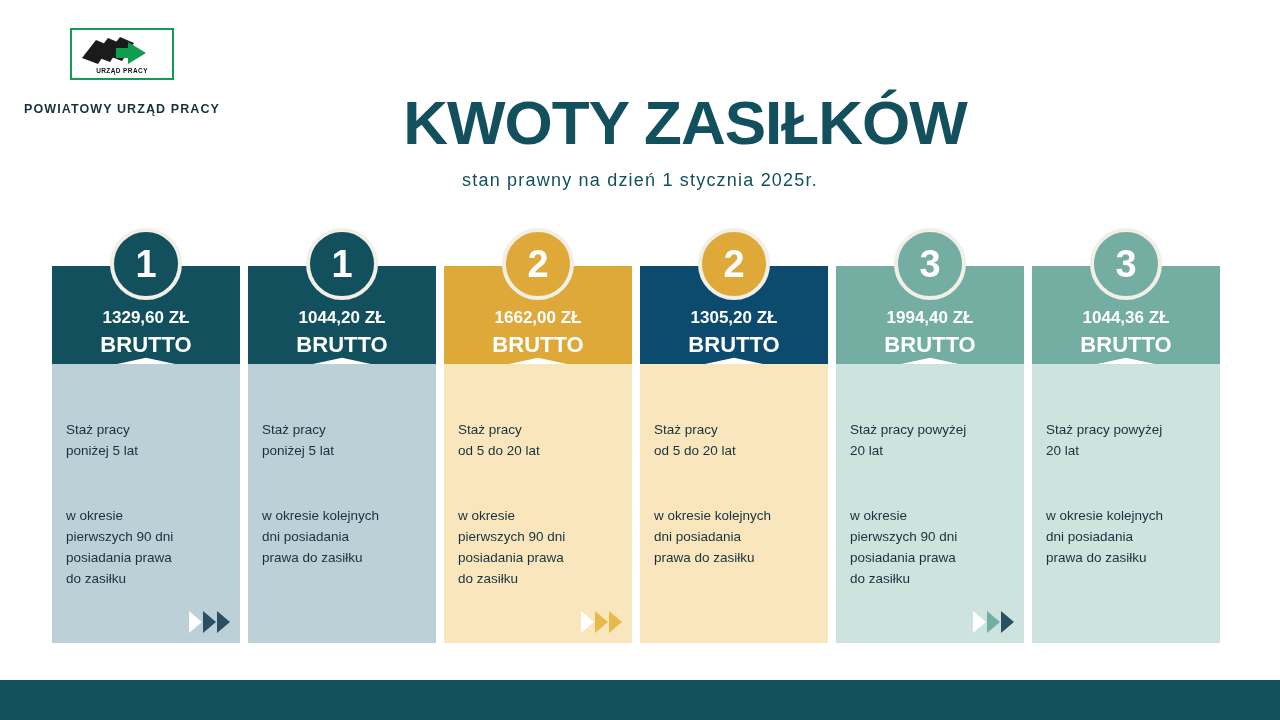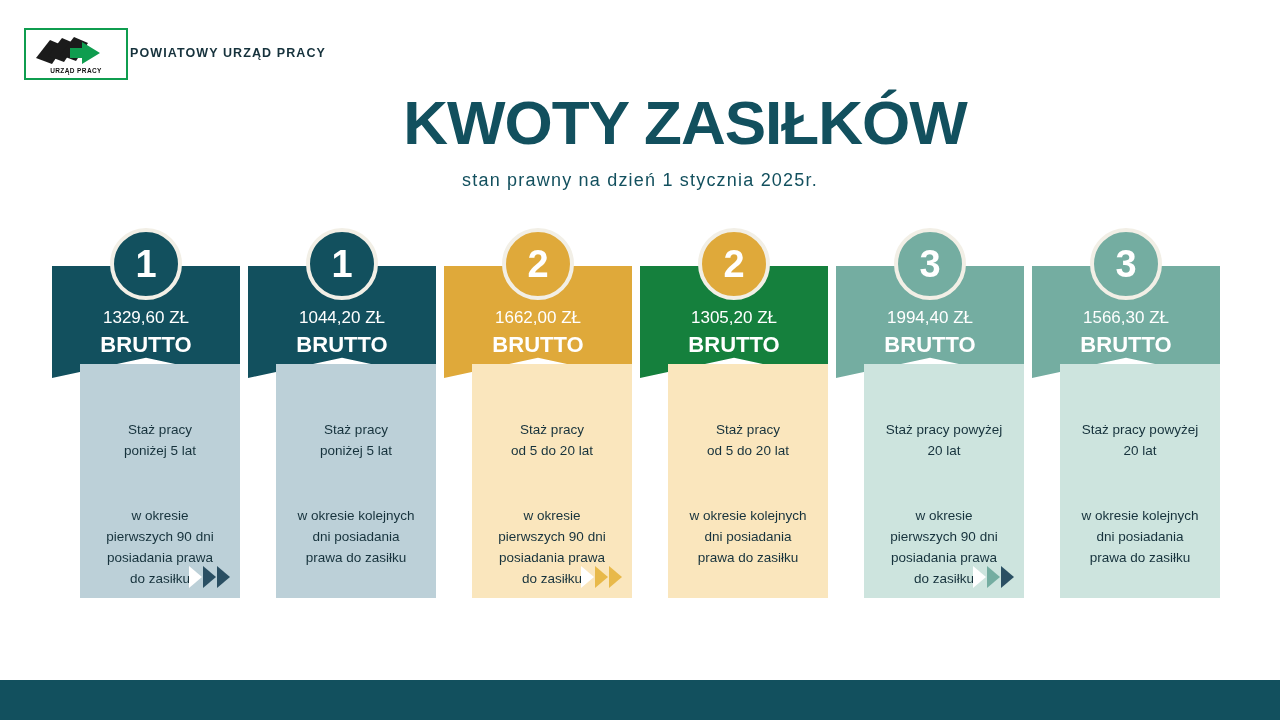--- a/index.html
+++ b/index.html
@@ -15,21 +15,22 @@
     position: relative;
   }
 
   
   .logo-block {
     position: absolute;
     left: 24px;
     top: 28px;
     display: flex;
     align-items: center;
-    gap: 2px;
+    gap: 20px;
+    flex-direction: column;
   }
   .logo-mark {
     width: 104px;
     height: 52px;
     border: 2px solid #0f9d4f;
     background: #ffffff;
     position: relative;
     box-sizing: border-box;
   }
   .logo-mark .flags {
@@ -122,39 +123,38 @@
     display: flex;
     flex-direction: column;
     justify-content: flex-end;
     align-items: center;
     padding-bottom: 18px;
     box-sizing: border-box;
     clip-path: polygon(0 0, 100% 0, 100% 100%, 50% 82%, 0 100%);
   }
   .amount {
     font-size: 17px;
-    font-weight: normal;
+    font-weight: bold;
     line-height: 1.35;
   }
   .brutto {
     font-size: 22px;
     font-weight: bold;
     line-height: 1.35;
   }
   .card-body {
-    height: 234px;
+    height: 279px;
     margin-top: -14px;
     padding: 56px 14px 0 14px;
     box-sizing: border-box;
-    text-align: center;
+    text-align: left;
     color: #16323c;
     font-size: 13.5px;
     line-height: 1.55;
     position: relative;
-    margin-left: 28px;
   }
   .seniority {
     margin-bottom: 44px;
   }
   .period b {
     font-weight: normal;
   }
   .arrows {
     position: absolute;
     right: 10px;
@@ -241,21 +241,21 @@
         <div class="period">w okresie<br><b>pierwszych 90</b> dni<br>posiadania prawa<br>do zasiłku</div>
         <div class="arrows">
           <div class="arrow" style="border-left-color: rgb(255, 255, 255);"></div>
           <div class="arrow" style="border-left-color: rgb(232, 185, 74);"></div>
           <div class="arrow" style="border-left-color: rgb(232, 185, 74);"></div>
         </div>
       </div>
     </div>
     <div class="card">
       <div class="badge" style="background: rgb(223, 169, 58); border-color: rgb(242, 239, 230);">2</div>
-      <div class="card-head" style="background: #15803d;">
+      <div class="card-head" style="background: #0c4a6e;">
         <div class="amount">1305,20 ZŁ</div>
         <div class="brutto">BRUTTO</div>
       </div>
       <div class="card-body" style="background: rgb(250, 230, 189);">
         <div class="seniority">Staż pracy<br>od 5 do 20 lat</div>
         <div class="period">w okresie kolejnych<br>dni posiadania<br>prawa do zasiłku</div>
       </div>
     </div>
     <div class="card">
       <div class="badge" style="background: rgb(116, 173, 161); border-color: rgb(242, 239, 230);">3</div>
@@ -269,21 +269,21 @@
         <div class="arrows">
           <div class="arrow" style="border-left-color: rgb(255, 255, 255);"></div>
           <div class="arrow" style="border-left-color: rgb(116, 173, 161);"></div>
           <div class="arrow" style="border-left-color: rgb(42, 79, 99);"></div>
         </div>
       </div>
     </div>
     <div class="card">
       <div class="badge" style="background: rgb(116, 173, 161); border-color: rgb(242, 239, 230);">3</div>
       <div class="card-head" style="background: rgb(116, 173, 161);">
-        <div class="amount">1566,30 ZŁ</div>
+        <div class="amount">1044,36 ZŁ</div>
         <div class="brutto">BRUTTO</div>
       </div>
       <div class="card-body" style="background: rgb(205, 228, 222);">
         <div class="seniority">Staż pracy powyżej<br>20 lat</div>
         <div class="period">w okresie kolejnych<br>dni posiadania<br>prawa do zasiłku</div>
       </div>
     </div>
   </div>
 
 <div class="footer-bar"></div>

